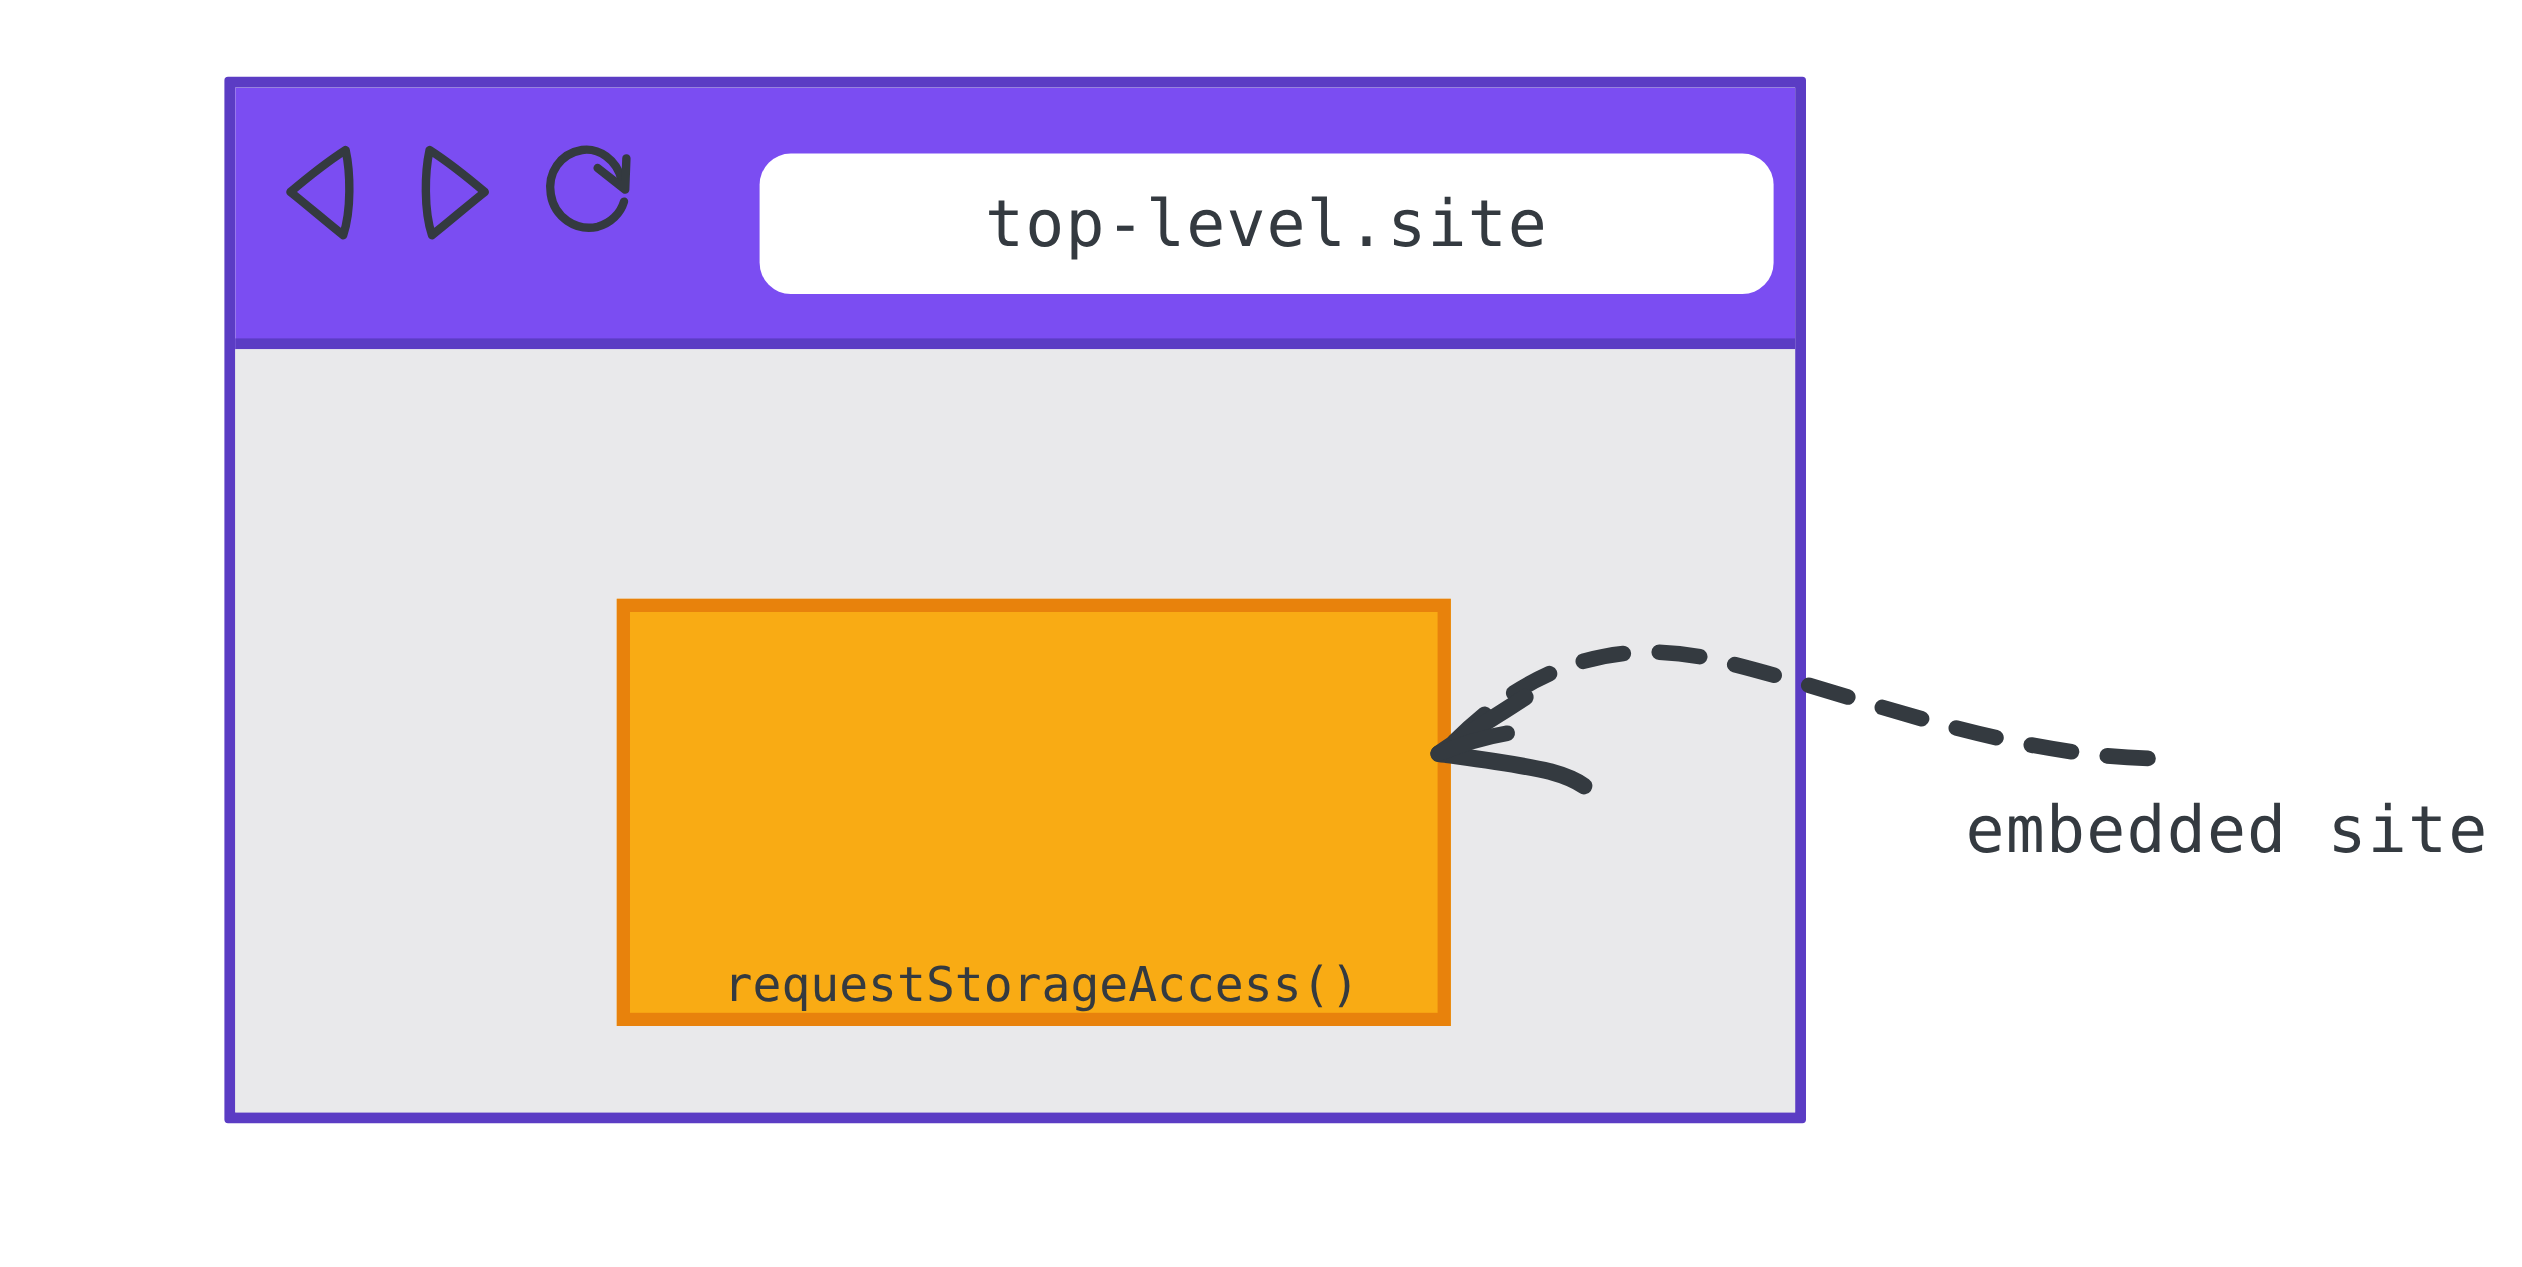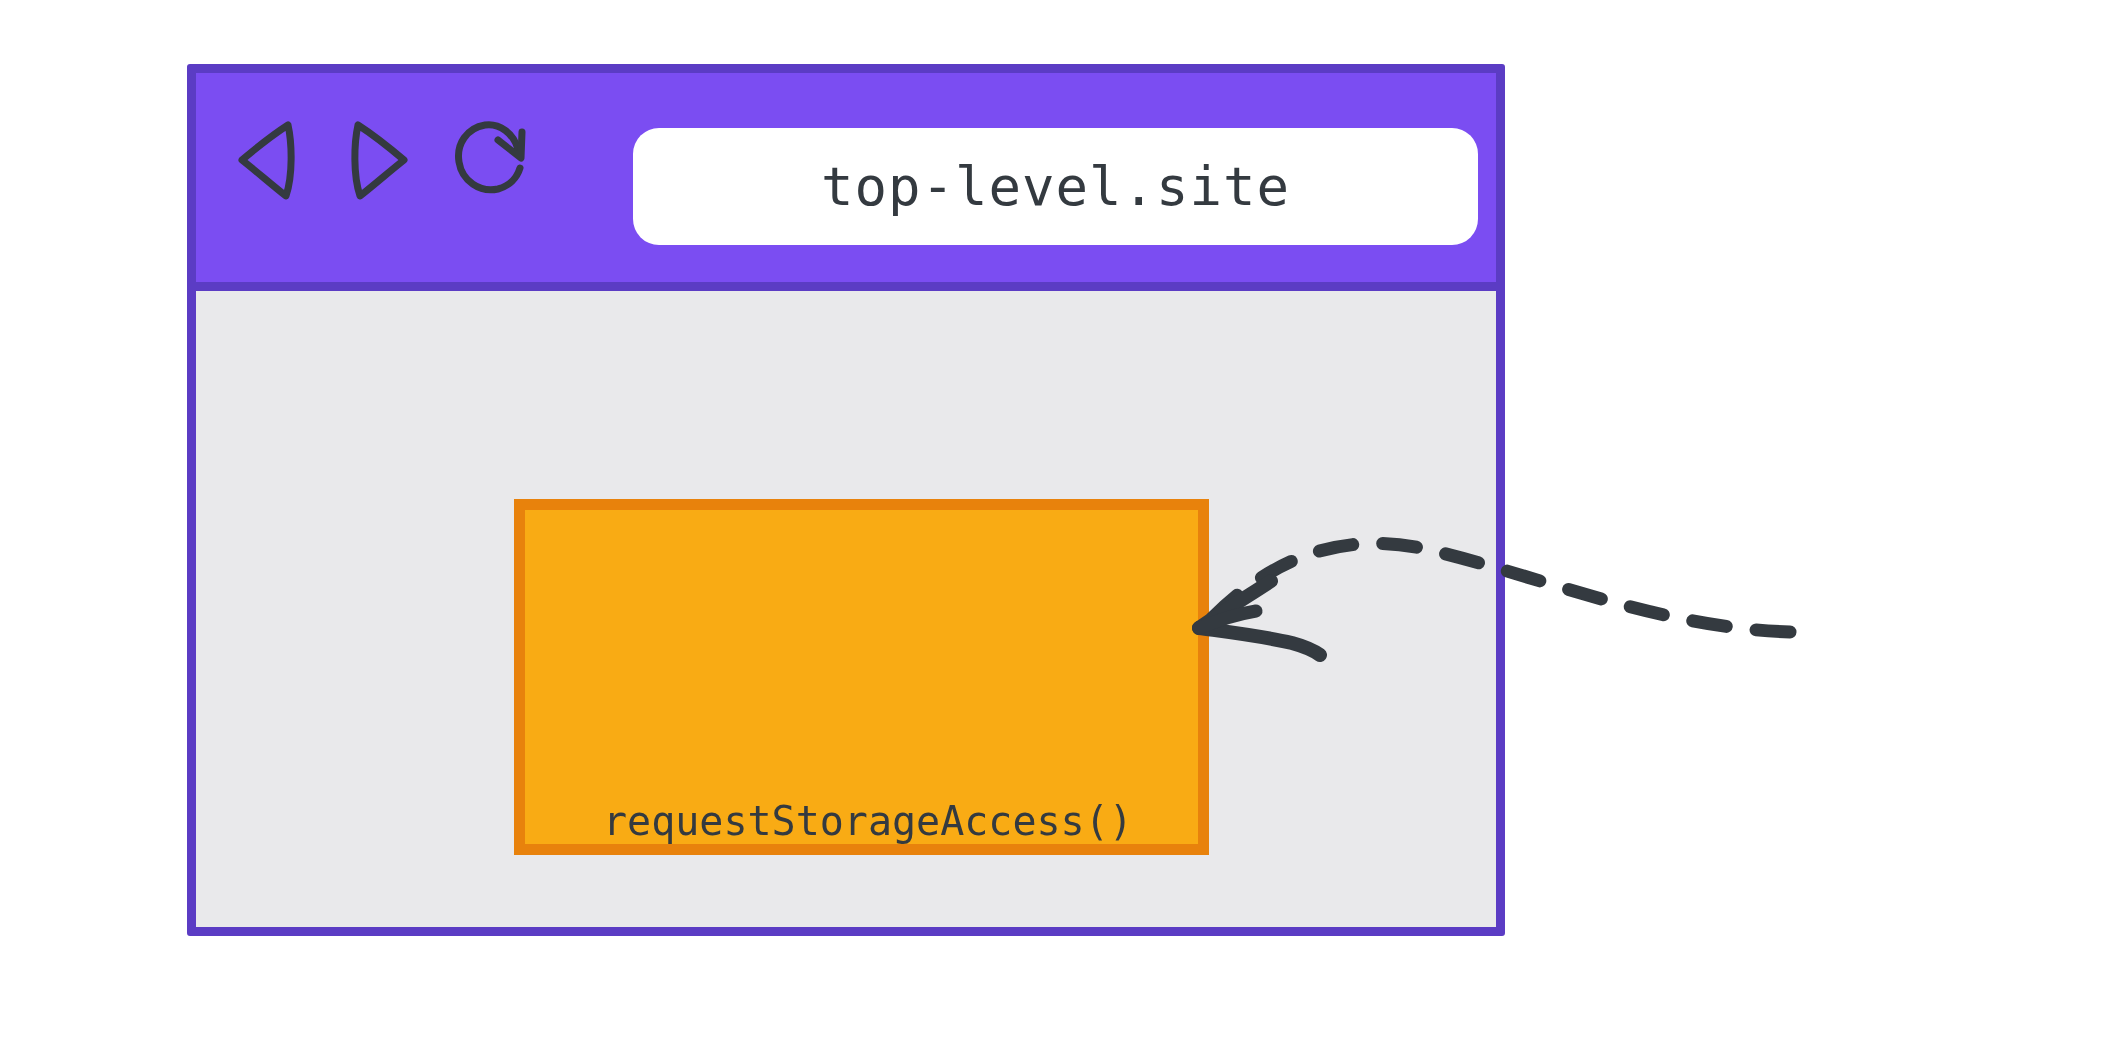--- a/index.html
+++ b/index.html
@@ -184,14 +184,15 @@
 
   </div>
 
   <svg class="annotation-layer" viewBox="0 0 2102 1056" width="2102" height="1056">
     <path d="M1790 632 C 1660 628, 1540 576, 1430 550 C 1340 529, 1270 560, 1212 618" stroke="#343a40" stroke-width="13" stroke-linecap="round" fill="none" stroke-dasharray="34 30"></path>
     <path d="M1199 628 C 1222 612, 1248 596, 1271 581" stroke="#343a40" stroke-width="14" stroke-linecap="round" stroke-linejoin="round" fill="none"></path>
     <path d="M1199 628 C 1228 632, 1262 636, 1292 643 C 1303 646, 1313 650, 1320 655" stroke="#343a40" stroke-width="14" stroke-linecap="round" stroke-linejoin="round" fill="none"></path>
     <path d="M1199 628 C 1218 620, 1238 614, 1256 611" stroke="#343a40" stroke-width="13" stroke-linecap="round" stroke-linejoin="round" fill="none"></path>
   </svg>
 
+  <div class="annotation-text">embedded site</div>
 
 </div>
 
 </body></html>

